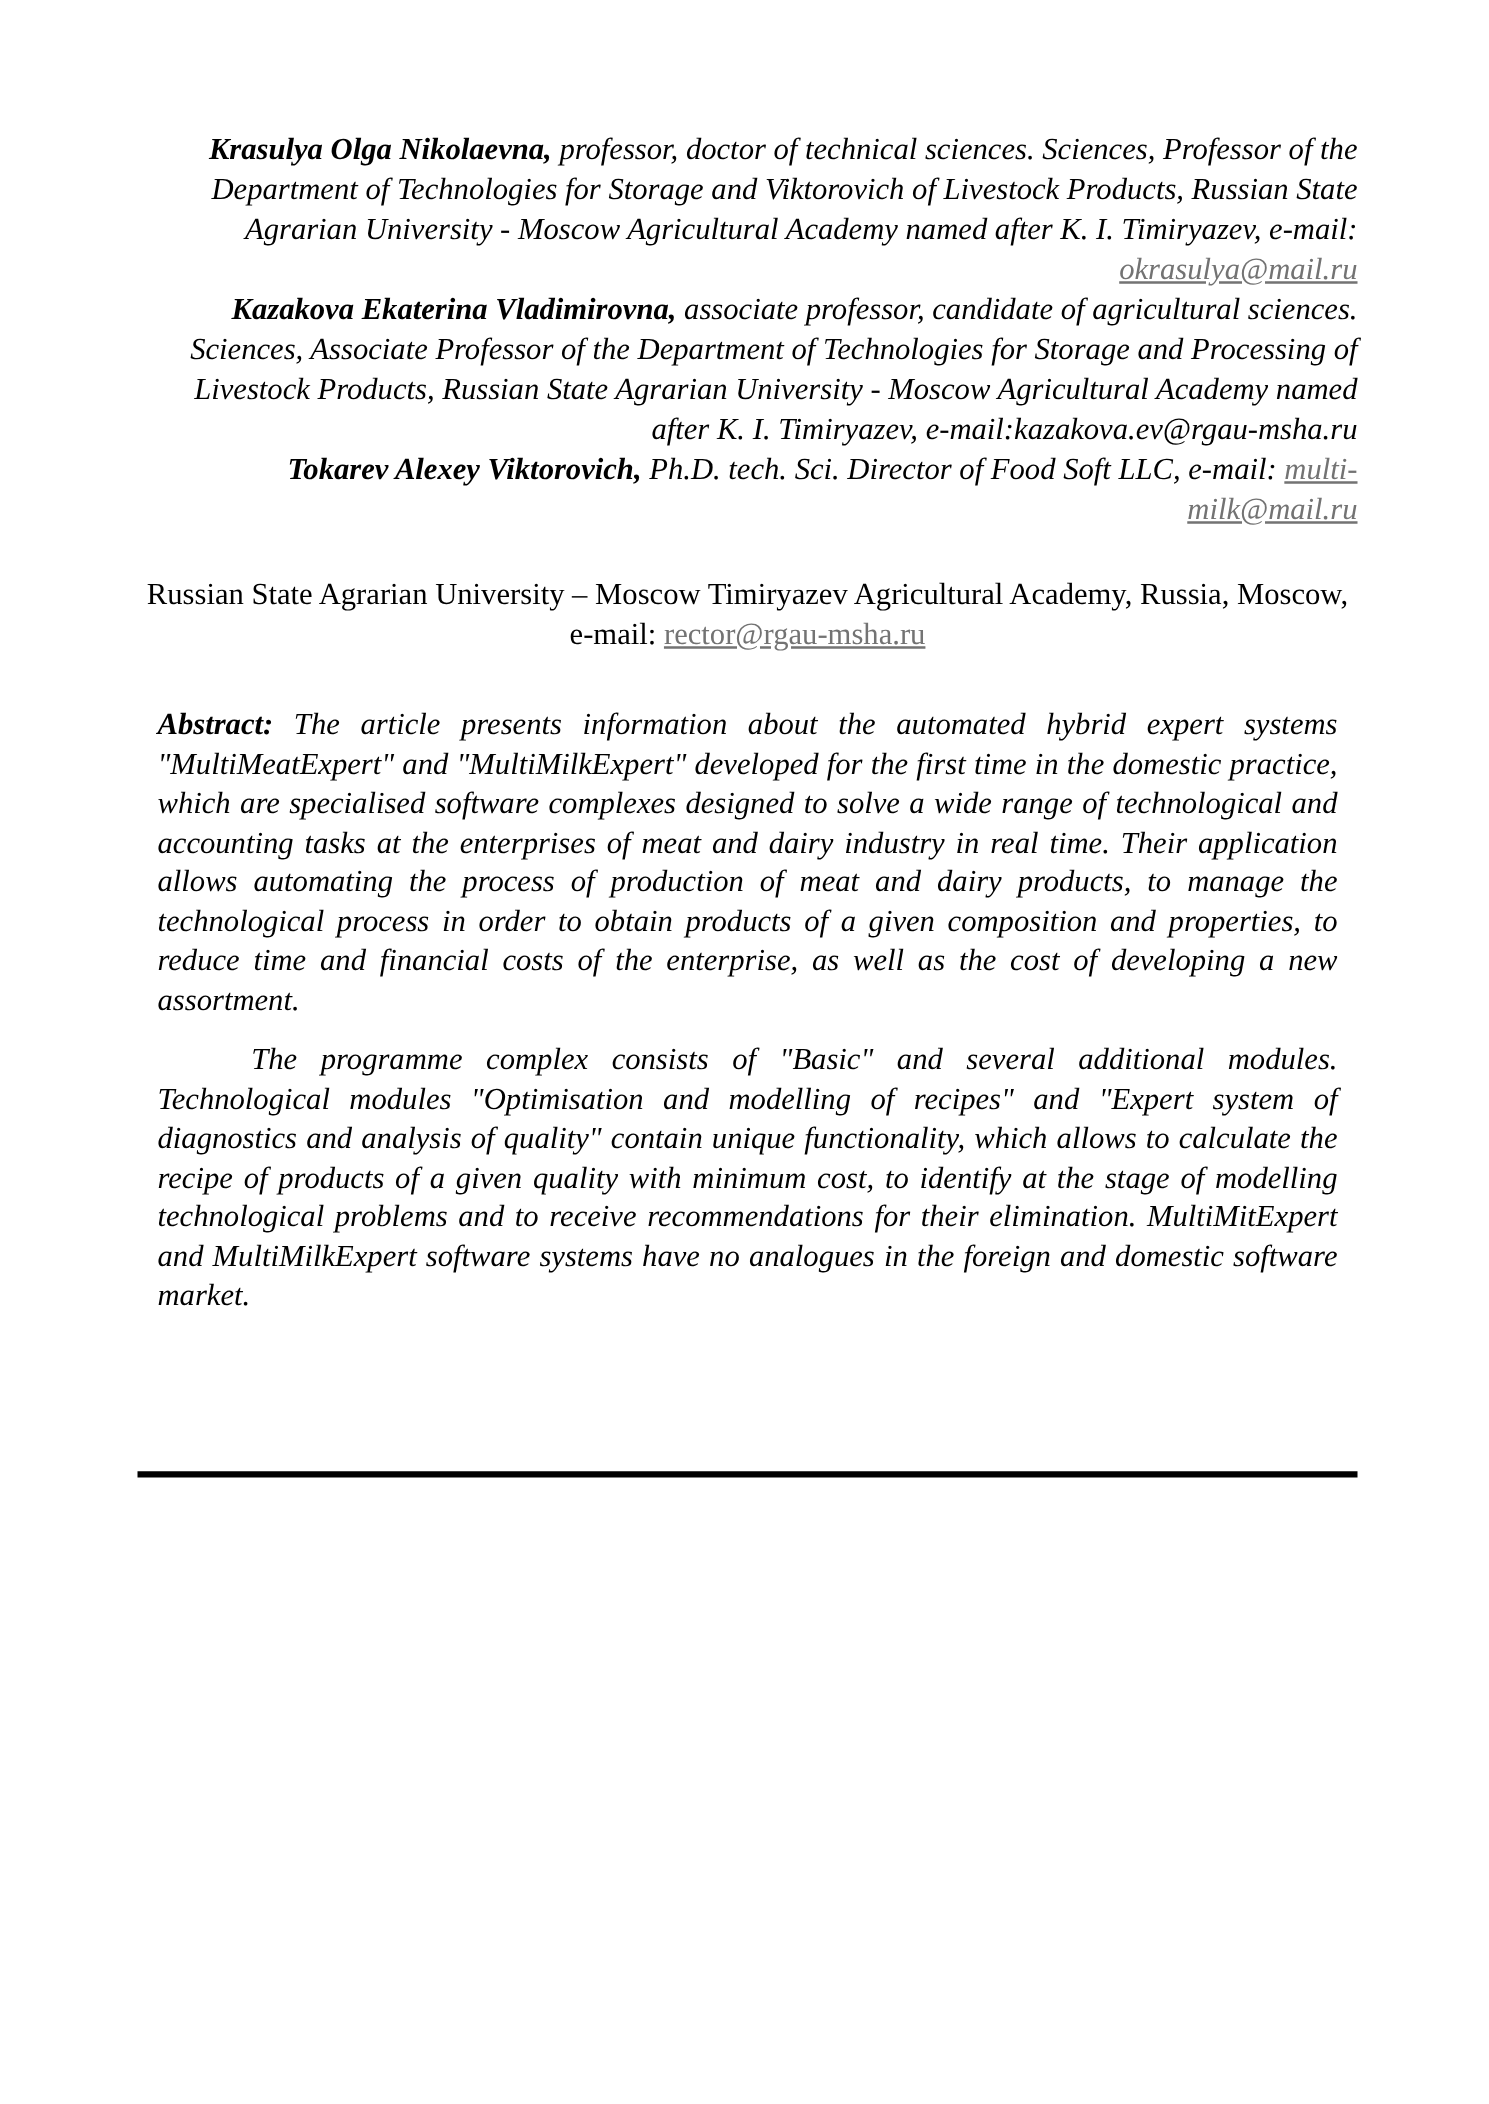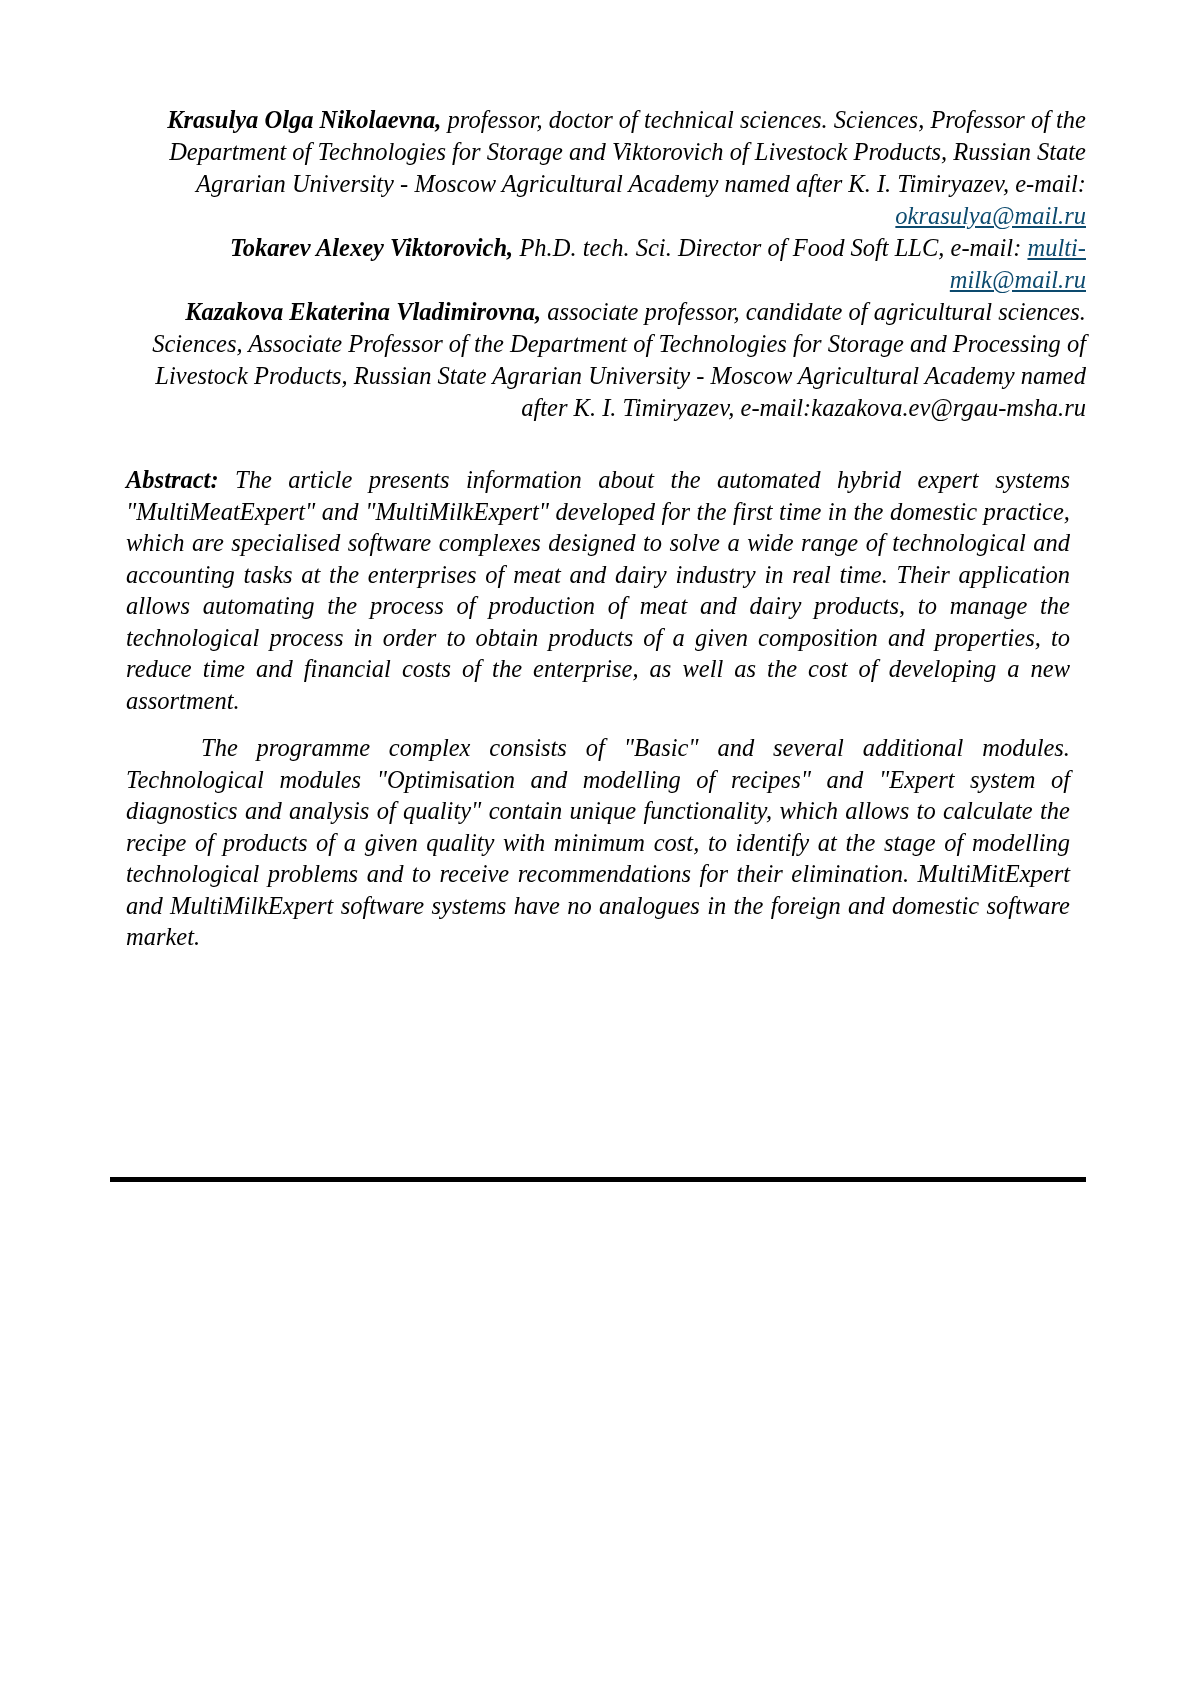--- a/index.html
+++ b/index.html
@@ -27,21 +27,21 @@
     text-align: right;
     font-style: italic;
     font-size: 24.5px;
     line-height: 32px;
   }
   .author-name {
     font-weight: bold;
     font-style: italic;
   }
   a.doc-link {
-    color: #0c4a6e;
+    color: #737373;
     text-decoration: underline;
     cursor: pointer;
   }
   .affiliation {
     margin-top: 36px;
     text-align: center;
     font-style: normal;
     font-size: 24.5px;
     line-height: 32px;
   }
@@ -90,24 +90,27 @@
   }
 </style>
 </head>
 <body>
 
 <div class="page">
   <div class="content">
 
     <div class="authors">
       <p><span class="author-name">Krasulya Olga Nikolaevna,</span><span> professor, doctor of technical sciences. Sciences, Professor of the Department of Technologies for Storage and Viktorovich of Livestock Products, Russian State Agrarian University - Moscow Agricultural Academy named after K. I. Timiryazev, e-mail: </span><a class="doc-link">okrasulya@mail.ru</a></p>
+      <p><span class="author-name">Kazakova Ekaterina Vladimirovna,</span><span> associate professor, candidate of agricultural sciences. Sciences, Associate Professor of the Department of Technologies for Storage and Processing of Livestock Products, Russian State Agrarian University - Moscow Agricultural Academy named after K. I. Timiryazev, e-mail:kazakova.ev@rgau-msha.ru</span></p>
       <p><span class="author-name">Tokarev Alexey Viktorovich,</span><span> Ph.D. tech. Sci. Director of Food Soft LLC, e-mail: </span><a class="doc-link">multi-milk@mail.ru</a></p>
-      <p><span class="author-name">Kazakova Ekaterina Vladimirovna,</span><span> associate professor, candidate of agricultural sciences. Sciences, Associate Professor of the Department of Technologies for Storage and Processing of Livestock Products, Russian State Agrarian University - Moscow Agricultural Academy named after K. I. Timiryazev, e-mail:kazakova.ev@rgau-msha.ru</span></p>
     </div>
 
+    <div class="affiliation">
+      <span>Russian State Agrarian University – Moscow Timiryazev Agricultural Academy, Russia, Moscow, e-mail: </span><a class="doc-link">rector@rgau-msha.ru</a>
+    </div>
 
     <div class="abstract">
       <p class="para1"><span class="bold-label">Abstract:</span> <span>The article presents information about the automated hybrid expert systems "MultiMeatExpert" and "MultiMilkExpert" developed for the first time in the domestic practice, which are specialised software complexes designed to solve a wide range of technological and accounting tasks at the enterprises of meat and dairy industry in real time. Their application allows automating the process of production of meat and dairy products, to manage the technological process in order to obtain products of a given composition and properties, to reduce time and financial costs of the enterprise, as well as the cost of developing a new assortment.</span></p>
       <p class="para2"><span>The programme complex consists of "Basic" and several additional modules. Technological modules "Optimisation and modelling of recipes" and "Expert system of diagnostics and analysis of quality" contain unique functionality, which allows to calculate the recipe of products of a given quality with minimum cost, to identify at the stage of modelling technological problems and to receive recommendations for their elimination. MultiMitExpert and MultiMilkExpert software systems have no analogues in the foreign and domestic software market.</span></p>
     </div>
 
 
   </div>
 
   <div class="divider"></div>

